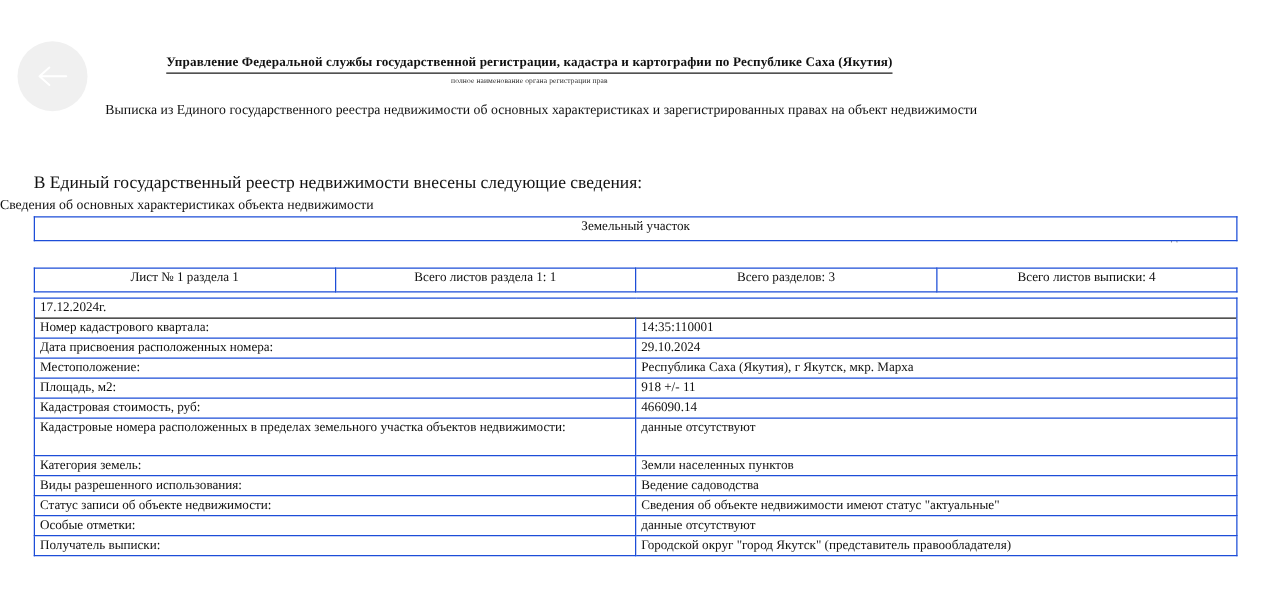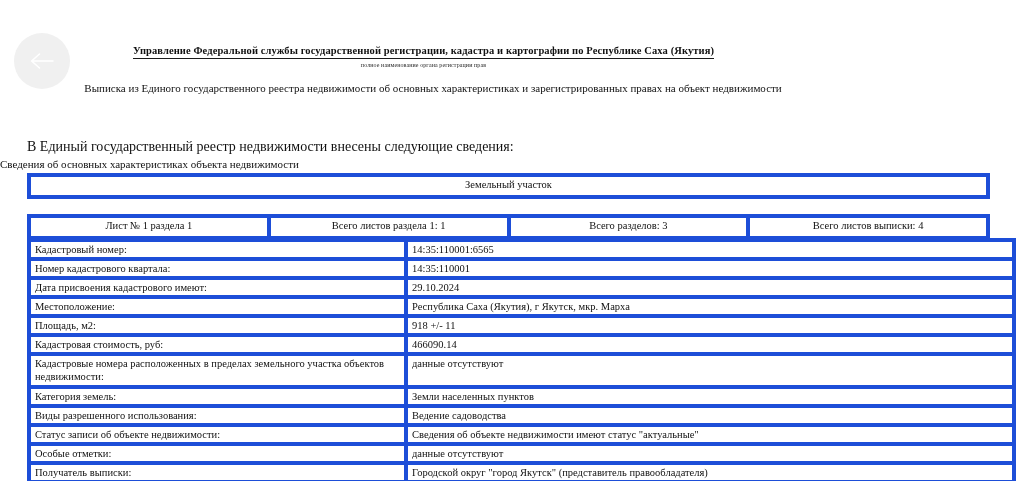--- a/index.html
+++ b/index.html
@@ -116,21 +116,21 @@
 
   
   .tbl {
     position: absolute;
     left: 27px;
     width: 963px;
     border-collapse: collapse;
     table-layout: fixed;
   }
   .tbl td {
-    border: 4px solid #1d4ed8;
+    border: 1px solid #1d4ed8;
     font-size: 10.5px;
     line-height: 13px;
     padding: 1px 4px;
     vertical-align: top;
     background: #ffffff;
   }
   #table-object-kind { top: 173px; }
   #table-object-kind td {
     text-align: center;
     height: 16px;
@@ -190,30 +190,29 @@
         <td>Лист № 1 раздела 1</td>
         <td>Всего листов раздела 1: 1</td>
         <td>Всего разделов: 3</td>
         <td>Всего листов выписки: 4</td>
       </tr>
     </tbody>
   </table>
 
   <table class="tbl" id="table-main">
     <tbody id="main-rows">
-        <tr>
-          <td class="label">Кадастровый номер:</td>
-          <td class="value">14:35:110001:6565</td>
+        <tr class="date-row">
+          <td colspan="2">17.12.2024г.</td>
         </tr>
         <tr>
           <td class="label">Номер кадастрового квартала:</td>
           <td class="value">14:35:110001</td>
         </tr>
         <tr>
-          <td class="label">Дата присвоения кадастрового имеют:</td>
+          <td class="label">Дата присвоения расположенных номера:</td>
           <td class="value">29.10.2024</td>
         </tr>
         <tr>
           <td class="label">Местоположение:</td>
           <td class="value">Республика Саха (Якутия), г Якутск, мкр. Марха</td>
         </tr>
         <tr>
           <td class="label">Площадь, м2:</td>
           <td class="value">918 +/- 11</td>
         </tr>

